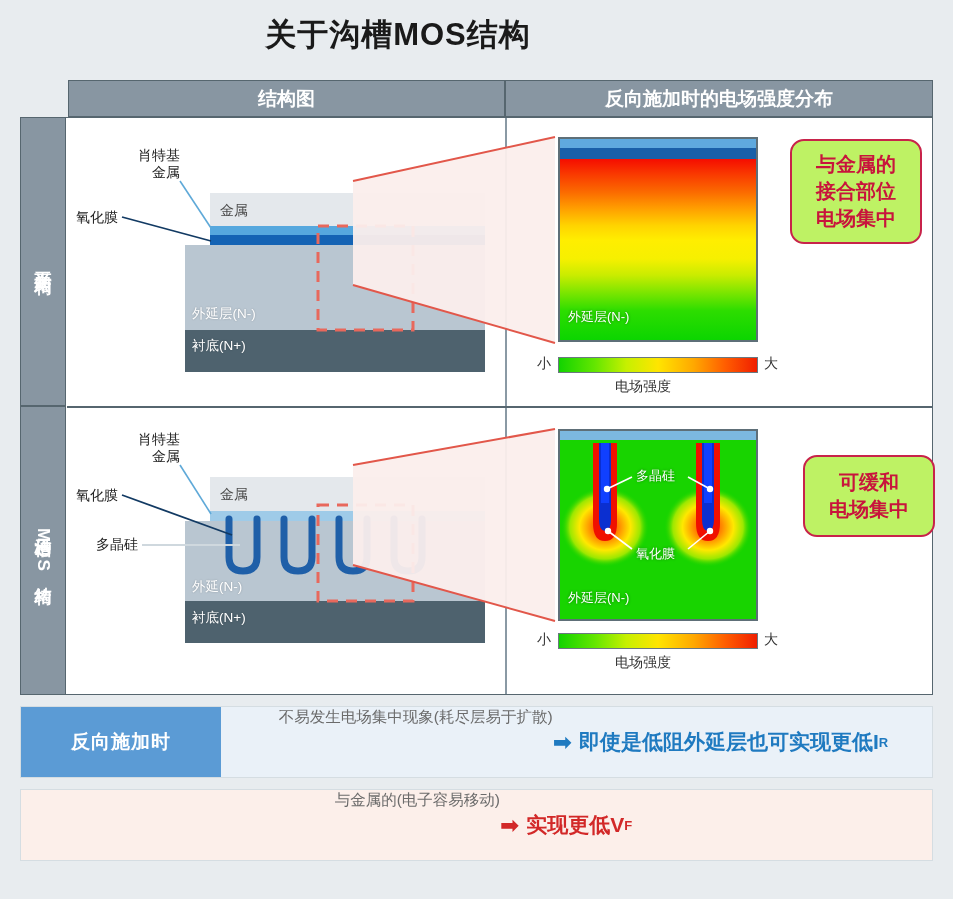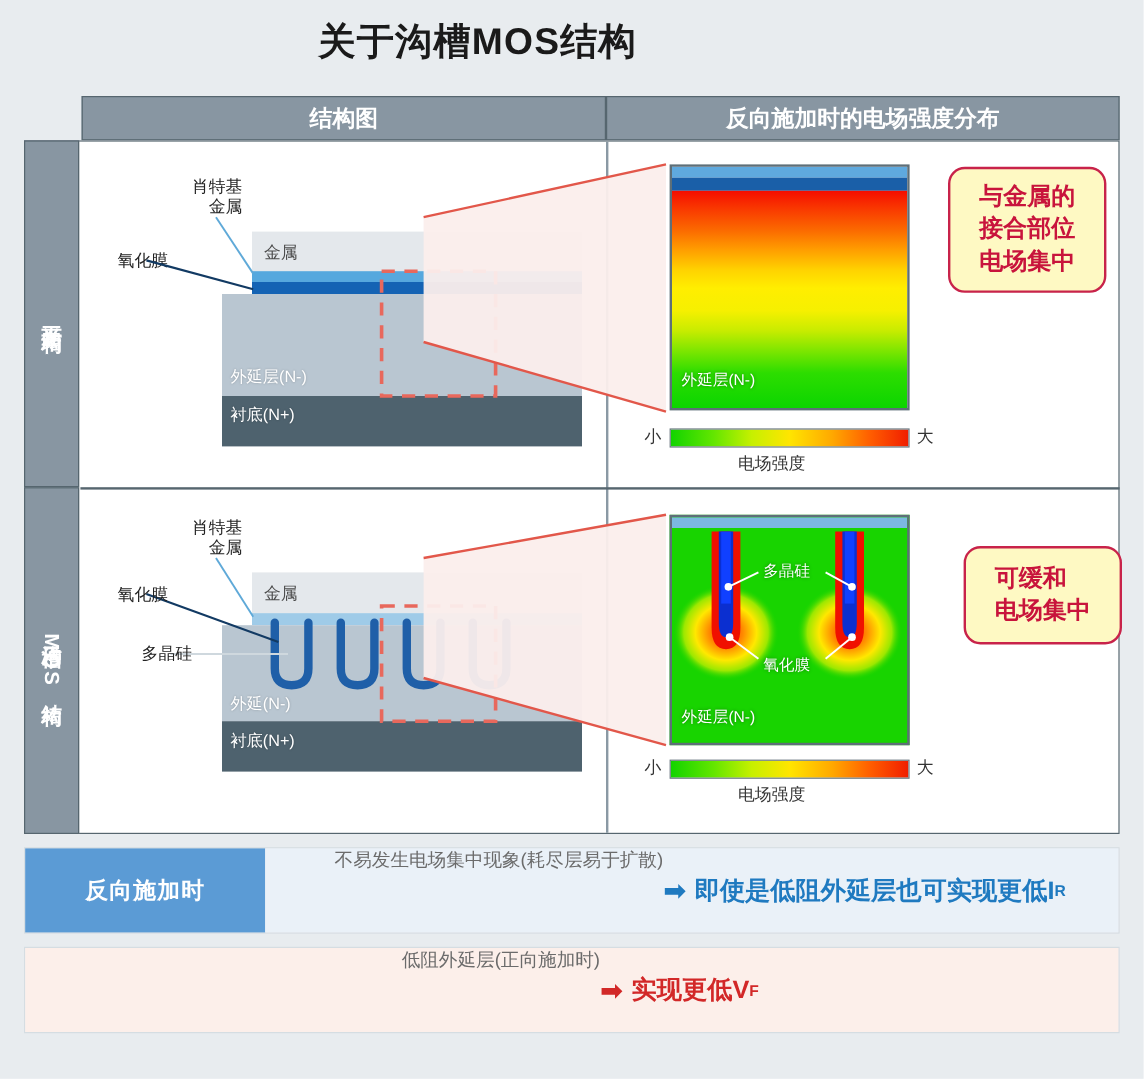--- a/index.html
+++ b/index.html
@@ -46,39 +46,39 @@
   .hdiv{position:absolute;left:47px;top:326px;width:866px;height:1.5px;background:#56666f;}
 
   
   .xsec{position:absolute;}
   .layer{position:absolute;box-sizing:border-box;}
   .lbl-in{
     position:absolute;color:#fff;font-size:13.5px;white-space:nowrap;
     text-shadow:0 0 2px rgba(0,0,0,.25);
   }
   .lbl-metal{position:absolute;color:#4a4a4a;font-size:14px;}
-  .lead-txt{position:absolute;font-size:14px;color:#222;line-height:17px;white-space:nowrap;text-align:right;margin-left:22px;}
+  .lead-txt{position:absolute;font-size:14px;color:#222;line-height:17px;white-space:nowrap;text-align:right;}
 
   
   .fieldmap{position:absolute;box-sizing:border-box;border:2px solid #5e6f78;overflow:hidden;}
   .fm-label{
     position:absolute;color:#fff;font-size:13px;white-space:nowrap;
     text-shadow:0 0 3px rgba(0,0,0,.45);
   }
   .cbar{position:absolute;height:16px;box-sizing:border-box;border:1px solid #6a7880;
     background:linear-gradient(to right,#12d300 0%,#63e600 18%,#c6f000 34%,#ffe500 50%,#ffa800 68%,#ff5d00 84%,#f01e00 100%);}
   .cbar-end{position:absolute;font-size:14px;color:#333;}
   .cbar-cap{position:absolute;font-size:14px;color:#333;white-space:nowrap;}
 
   
   .callout{
     position:absolute;box-sizing:border-box;
-    border:2px solid #c8234a;border-radius:14px;background:#fef9c3;
+    border:2px solid #c8234a;border-radius:14px;background:#bef264;
     color:#c8143c;font-size:20px;font-weight:bold;line-height:27px;
-    display:flex;align-items:center;justify-content:center;text-align:left;
+    display:flex;align-items:center;justify-content:center;text-align:center;
   }
   
   .concl{position:absolute;left:20px;width:913px;height:72px;box-sizing:border-box;
     border:1px solid #d5dde2;display:flex;}
   .concl-tag{
     width:200px;display:flex;align-items:center;justify-content:center;
     color:#fff;font-size:19px;font-weight:bold;letter-spacing:1px;flex:none;
   }
   .concl-body{flex:1;display:flex;flex-direction:row;justify-content:center;padding-left:14px;}
   .concl-sub{font-size:15.5px;color:#6b6b6b;margin-bottom:5px;}
@@ -277,20 +277,20 @@
     <div class="concl-main" id="main-0" style="color: rgb(31, 122, 192);">
       <span class="arrow">➡</span>
       <span>即使是低阻外延层也可实现更低I</span>
         <sub>R</sub>
     </div>
   </div>
 </div>
 
 <div class="concl" id="concl-1" style="top:789px;">
   <div class="concl-body" id="body-1" style="background: rgb(252, 239, 234);">
-    <div class="concl-sub">低阻外延层(正向施加时)</div>
+    <div class="concl-sub">与金属的(电子容易移动)</div>
     <div class="concl-main" id="main-1" style="color: rgb(210, 40, 40);">
       <span class="arrow">➡</span>
       <span>实现更低V</span>
         <sub>F</sub>
     </div>
   </div>
 </div>
 
 </body></html>

